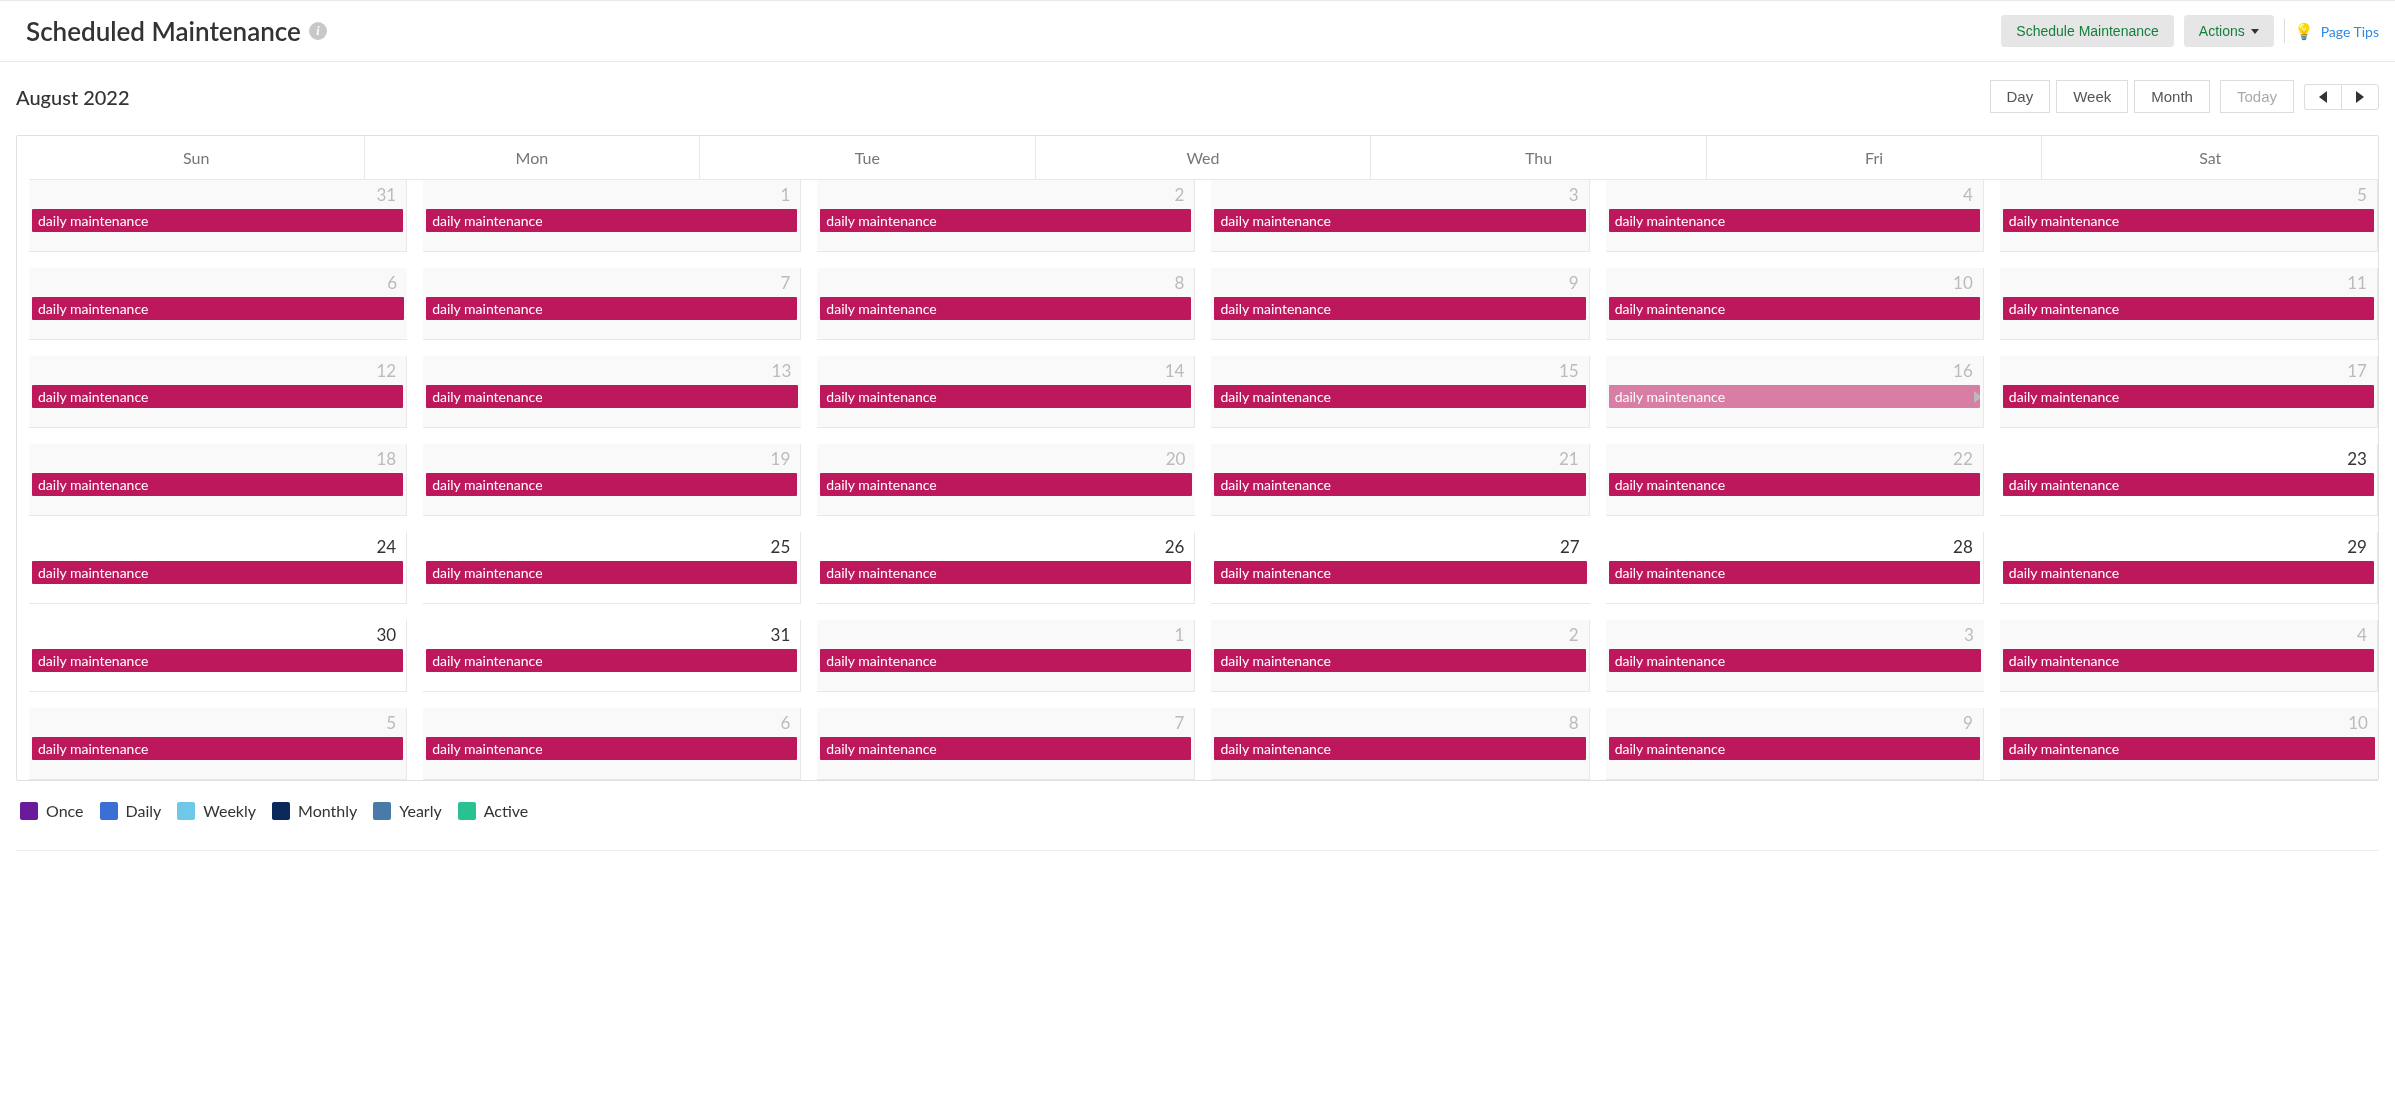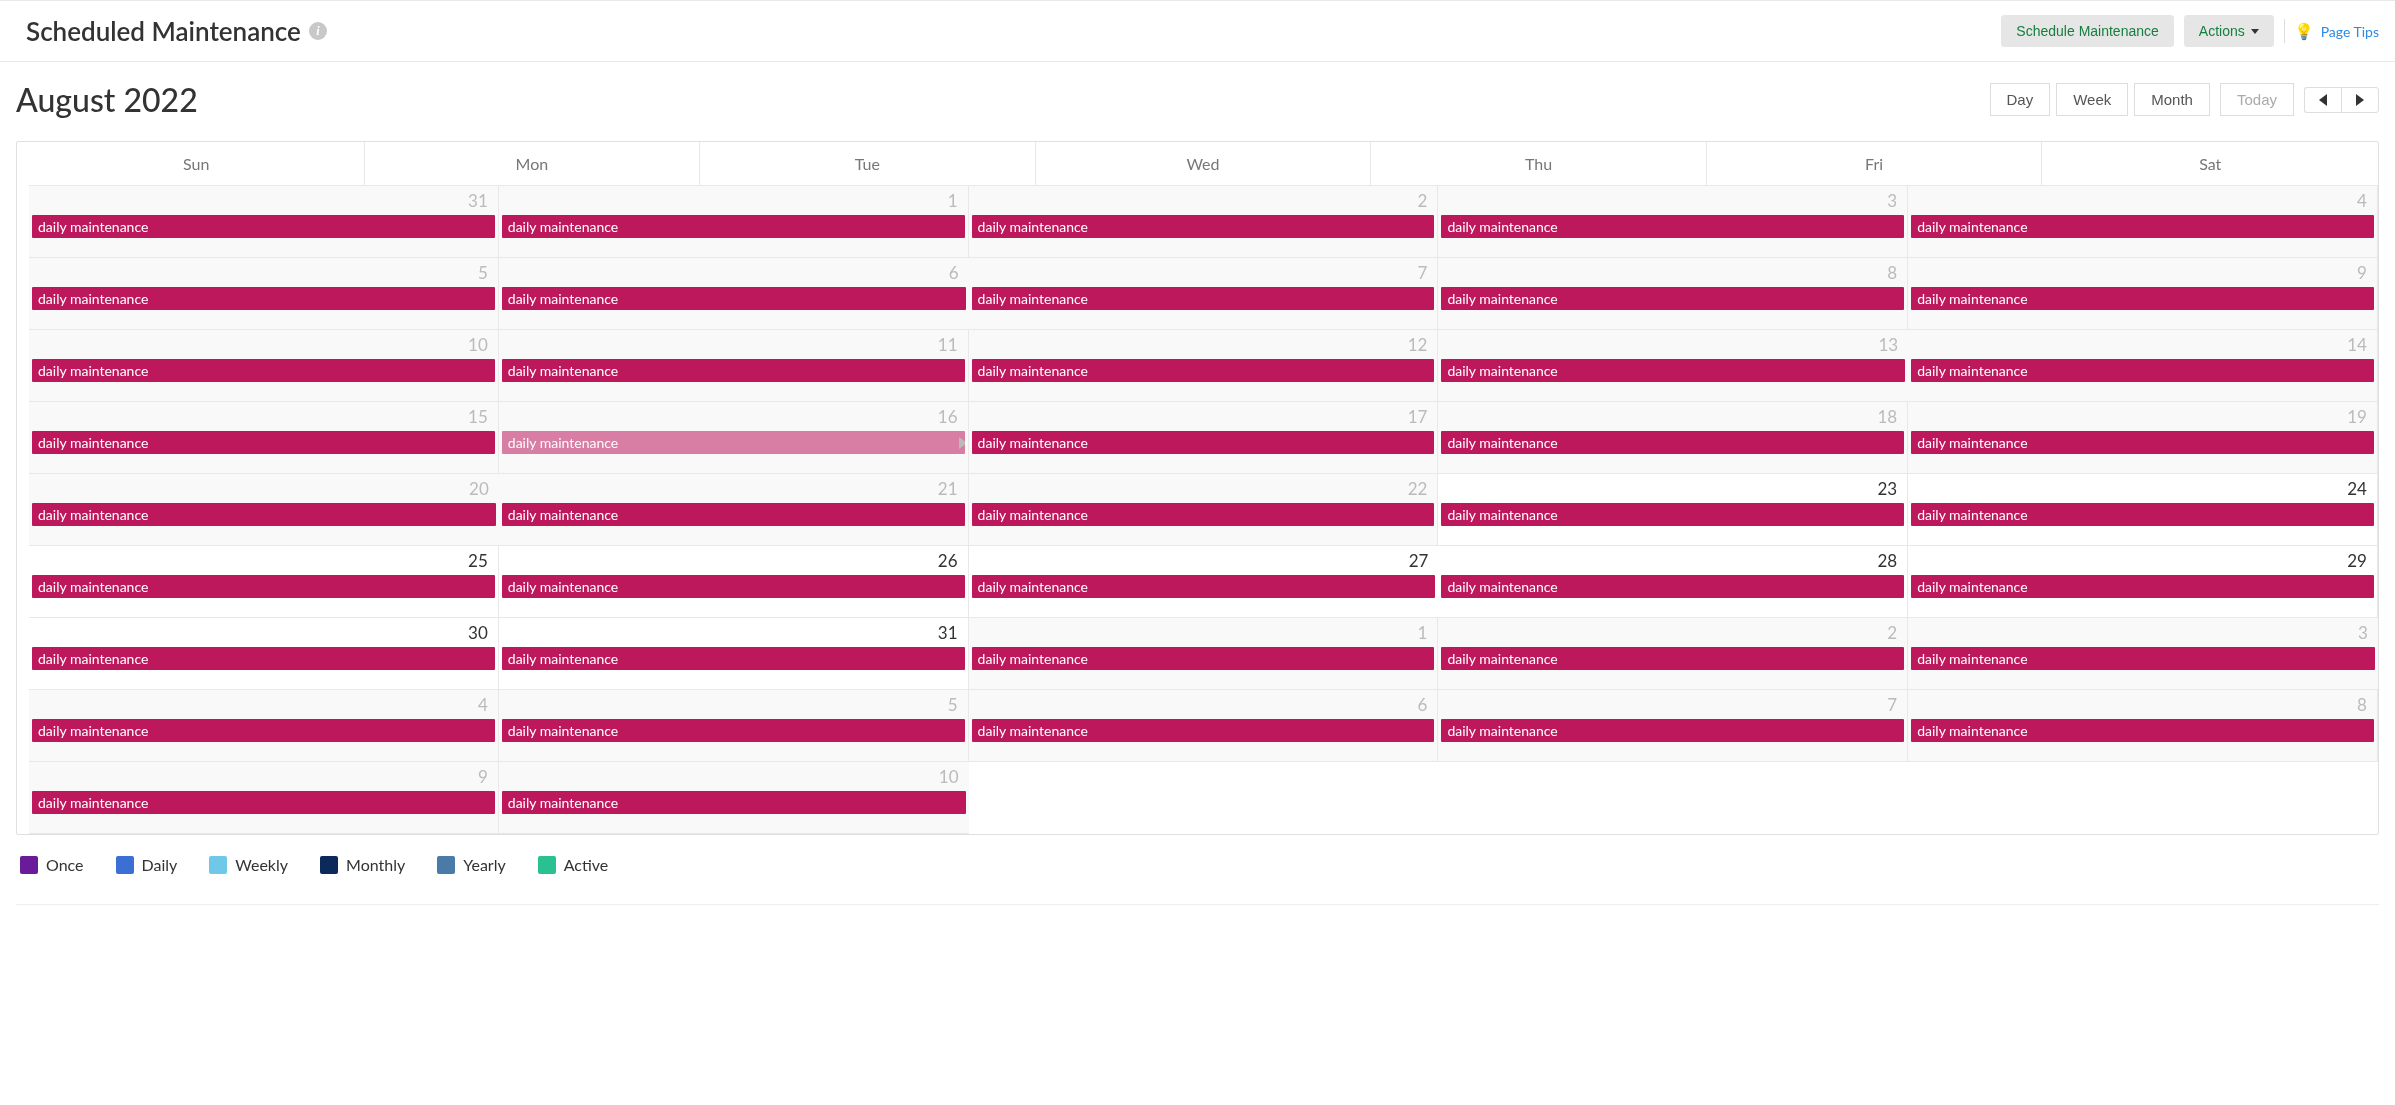--- a/index.html
+++ b/index.html
@@ -82,21 +82,21 @@
   .content {
     padding: 18px 16px;
   }
   .cal-header {
     display: flex;
     align-items: center;
     justify-content: space-between;
     margin-bottom: 22px;
   }
   .cal-title {
-    font-size: 32px;
+    font-size: 20px;
     font-weight: 500;
     color: #333;
   }
   .cal-controls {
     display: flex;
     gap: 10px;
     align-items: center;
   }
   .view-group, .nav-group {
     display: flex;
@@ -144,21 +144,22 @@
     text-align: center;
     padding: 12px 0;
     font-size: 16px;
     color: #777;
     border-right: 1px solid #e8e8e8;
     border-bottom: 1px solid #e8e8e8;
   }
   .cal-head-cell:last-child { border-right: none; }
   .cal-body {
     display: grid;
-    grid-template-columns: repeat(5, 1fr);
+    grid-template-columns: repeat(6, 1fr);
+    gap: 16px;
   }
   .cal-cell {
     border-right: 1px solid #e8e8e8;
     border-bottom: 1px solid #e8e8e8;
     min-height: 72px;
     position: relative;
     background: #fff;
   }
   .cal-cell:nth-child(7n) { border-right: none; }
   .cal-cell.other-month { background: #f9f9f9; }
@@ -190,21 +191,21 @@
     right: -2px;
     top: 50%;
     transform: translateY(-50%);
     width: 0; height: 0;
     border-top: 6px solid transparent;
     border-bottom: 6px solid transparent;
     border-left: 8px solid #888;
   }
   .legend {
     display: flex;
-    gap: 32px;
+    gap: 16px;
     padding: 20px 4px 30px 4px;
     align-items: center;
     flex-wrap: wrap;
     border-bottom: 1px solid #eee;
   }
   .legend-item {
     display: flex;
     align-items: center;
     gap: 8px;
     font-size: 16px;

